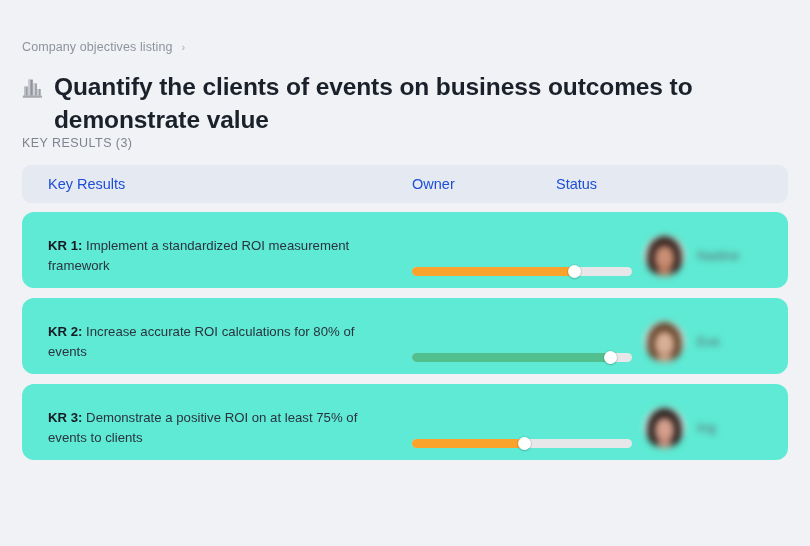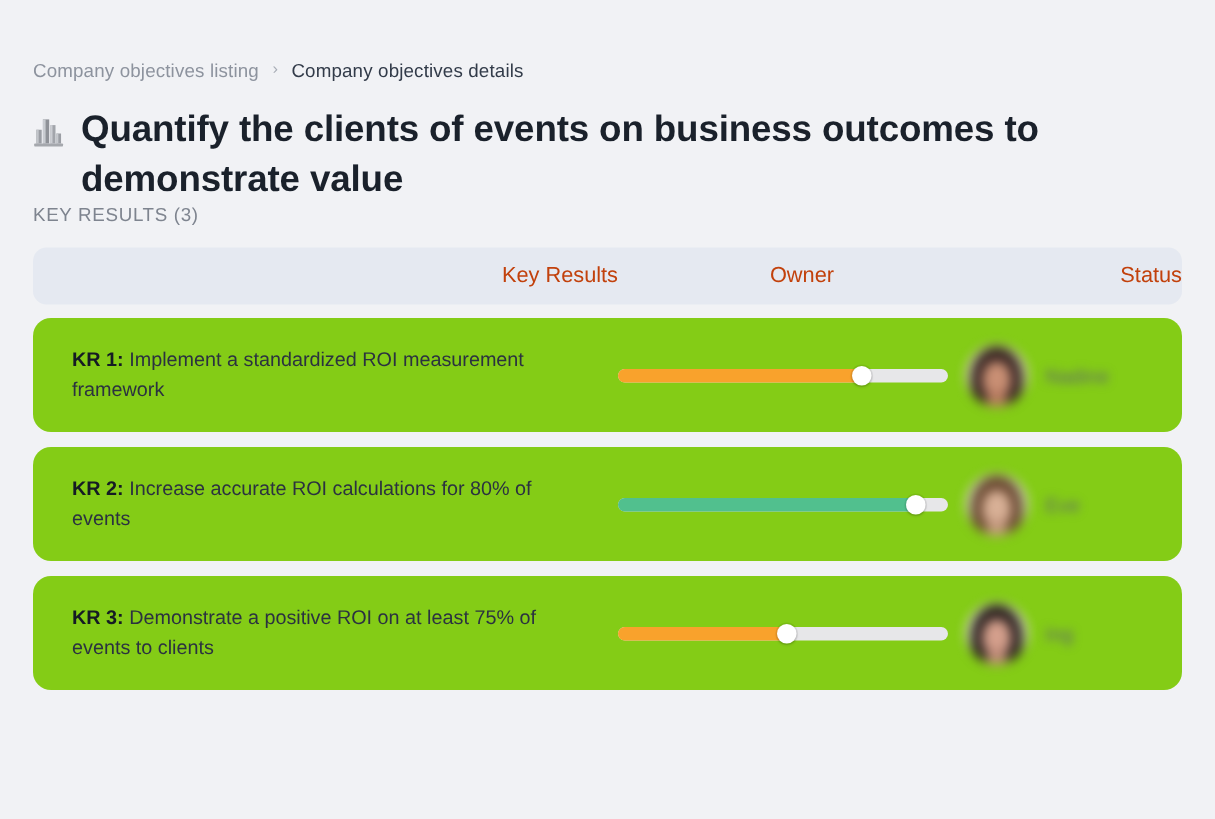--- a/index.html
+++ b/index.html
@@ -86,34 +86,33 @@
   .table-header {
     display: flex;
     align-items: center;
     height: 38px;
     background: #e5e9f1;
     border-radius: 9px;
     padding: 0 0 0 26px;
   }
   .th {
     font-size: 14.5px;
-    color: #c2410c;
+    color: #1d4ed8;
     font-weight: 400;
-    text-align: right;
   }
   .th-keyresults { width: 364px; }
   .th-status     { width: 232px; }
   .th-owner      { flex: 1; }
 
   .rows { margin-top: 9px; }
 
   .row {
     display: flex;
-    align-items: center;
-    background: #84cc16;
+    align-items: flex-end;
+    background: #5eead4;
     border-radius: 12px;
     min-height: 76px;
     margin-bottom: 10px;
     padding: 12px 0 12px 26px;
   }
 
   .cell-kr {
     width: 364px;
     padding-right: 22px;
     font-size: 13.2px;
@@ -198,21 +197,20 @@
   }
 </style>
 </head>
 <body>
 
 <div class="page">
 
   <nav class="breadcrumb">
     <span class="crumb-link">Company objectives listing</span>
     <span class="crumb-sep">›</span>
-    <span class="crumb-current">Company objectives details</span>
   </nav>
 
   <div class="title-row">
     <span class="title-icon">
       <svg width="21" height="22" viewBox="0 0 21 22" xmlns="http://www.w3.org/2000/svg">
         <rect x="2.2" y="9.5" width="3.6" height="9.2" fill="#9b9ea4"></rect>
         <rect x="2.2" y="9.5" width="1.6" height="9.2" fill="#c3c6cb"></rect>
         <rect x="6.6" y="2.6" width="4.2" height="16.1" fill="#8f9298"></rect>
         <rect x="6.6" y="2.6" width="1.8" height="16.1" fill="#c9ccd1"></rect>
         <rect x="11.6" y="6.4" width="3.4" height="12.3" fill="#a2a5ab"></rect>

